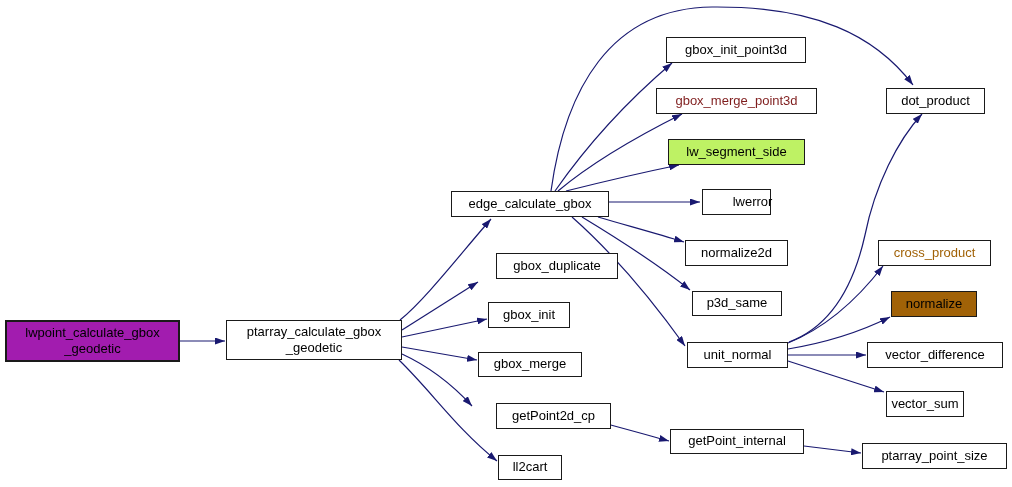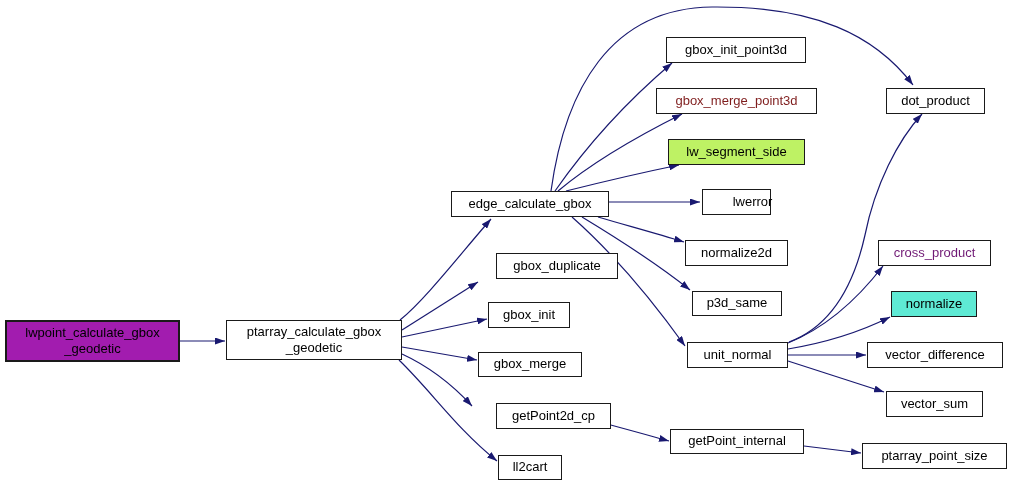--- a/index.html
+++ b/index.html
@@ -90,19 +90,19 @@
       <div class="node" style="left: 498px; top: 455px; width: 64px; height: 25px; border-color: rgb(26, 26, 26); background: rgb(255, 255, 255); color: rgb(0, 0, 0);">ll2cart</div>
       <div class="node" style="left: 666px; top: 37px; width: 140px; height: 26px; border-color: rgb(26, 26, 26); background: rgb(255, 255, 255); color: rgb(0, 0, 0);">gbox_init_point3d</div>
       <div class="node" style="left: 656px; top: 88px; width: 161px; height: 26px; border-color: rgb(26, 26, 26); background: rgb(255, 255, 255); color: #7f1d1d;">gbox_merge_point3d</div>
       <div class="node" style="left: 668px; top: 139px; width: 137px; height: 26px; border-color: rgb(26, 26, 26); background: #bef264; color: rgb(0, 0, 0);">lw_segment_side</div>
       <div class="node" style="left: 702px; top: 189px; width: 69px; height: 26px; border-color: rgb(26, 26, 26); background: rgb(255, 255, 255); color: rgb(0, 0, 0); padding-left: 32px;">lwerror</div>
       <div class="node" style="left: 685px; top: 240px; width: 103px; height: 26px; border-color: rgb(26, 26, 26); background: rgb(255, 255, 255); color: rgb(0, 0, 0);">normalize2d</div>
       <div class="node" style="left: 692px; top: 291px; width: 90px; height: 25px; border-color: rgb(26, 26, 26); background: rgb(255, 255, 255); color: rgb(0, 0, 0);">p3d_same</div>
       <div class="node" style="left: 687px; top: 342px; width: 101px; height: 26px; border-color: rgb(26, 26, 26); background: rgb(255, 255, 255); color: rgb(0, 0, 0);">unit_normal</div>
       <div class="node" style="left: 670px; top: 429px; width: 134px; height: 25px; border-color: rgb(26, 26, 26); background: rgb(255, 255, 255); color: rgb(0, 0, 0);">getPoint_internal</div>
       <div class="node" style="left: 886px; top: 88px; width: 99px; height: 26px; border-color: rgb(26, 26, 26); background: rgb(255, 255, 255); color: rgb(0, 0, 0);">dot_product</div>
-      <div class="node" style="left: 878px; top: 240px; width: 113px; height: 26px; border-color: rgb(26, 26, 26); background: rgb(255, 255, 255); color: #701a75;">cross_product</div>
-      <div class="node" style="left: 891px; top: 291px; width: 86px; height: 26px; border-color: rgb(26, 26, 26); background: #5eead4; color: rgb(0, 0, 0);">normalize</div>
+      <div class="node" style="left: 878px; top: 240px; width: 113px; height: 26px; border-color: rgb(26, 26, 26); background: rgb(255, 255, 255); color: #a16207;">cross_product</div>
+      <div class="node" style="left: 891px; top: 291px; width: 86px; height: 26px; border-color: rgb(26, 26, 26); background: #a16207; color: rgb(0, 0, 0);">normalize</div>
       <div class="node" style="left: 867px; top: 342px; width: 136px; height: 26px; border-color: rgb(26, 26, 26); background: rgb(255, 255, 255); color: rgb(0, 0, 0);">vector_difference</div>
-      <div class="node" style="left: 886px; top: 391px; width: 97px; height: 26px; border-color: rgb(26, 26, 26); background: rgb(255, 255, 255); color: rgb(0, 0, 0);">vector_sum</div>
+      <div class="node" style="left: 886px; top: 391px; width: 78px; height: 26px; border-color: rgb(26, 26, 26); background: rgb(255, 255, 255); color: rgb(0, 0, 0);">vector_sum</div>
       <div class="node" style="left: 862px; top: 443px; width: 145px; height: 26px; border-color: rgb(26, 26, 26); background: rgb(255, 255, 255); color: rgb(0, 0, 0);">ptarray_point_size</div>
     </div>
 </div>
 
 </body></html>

